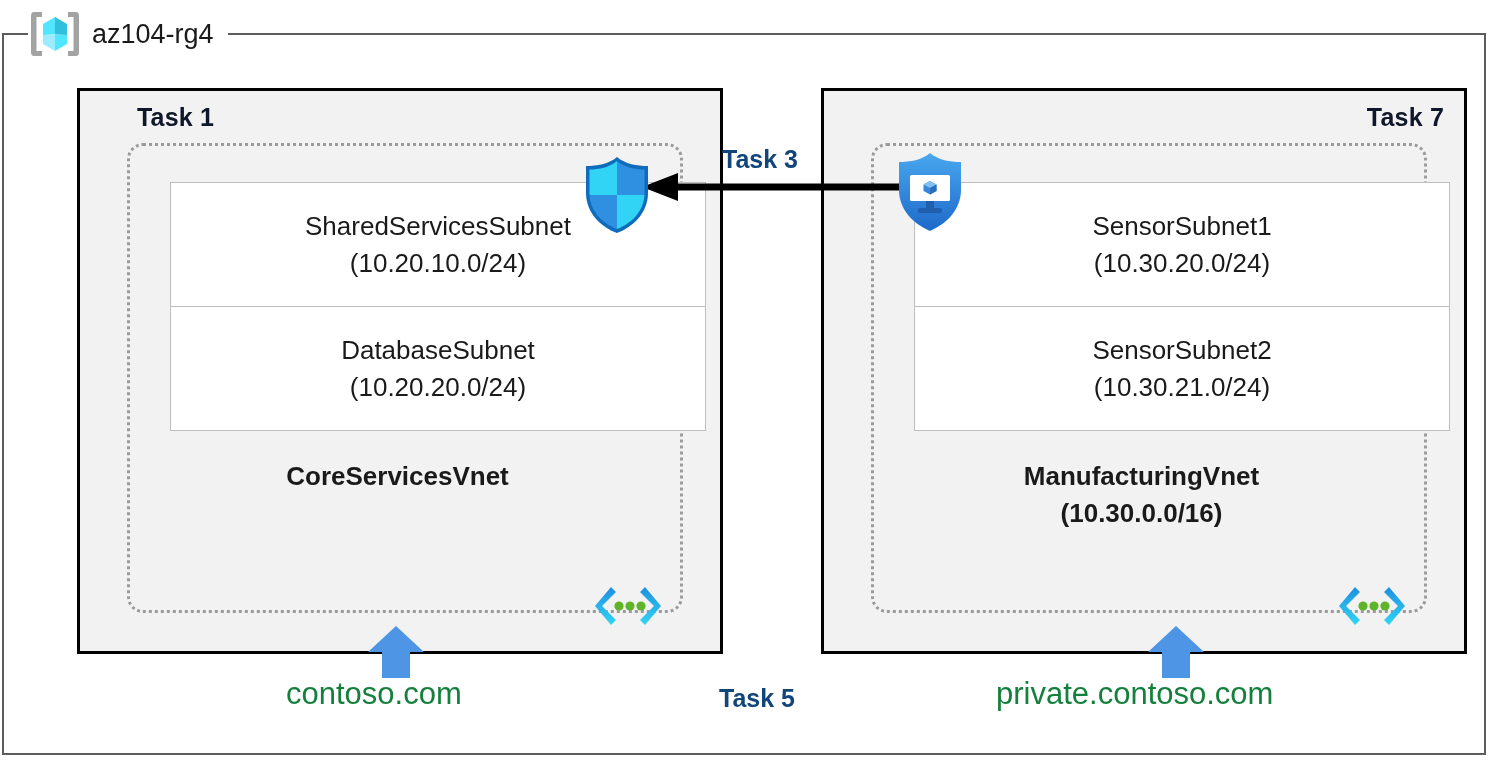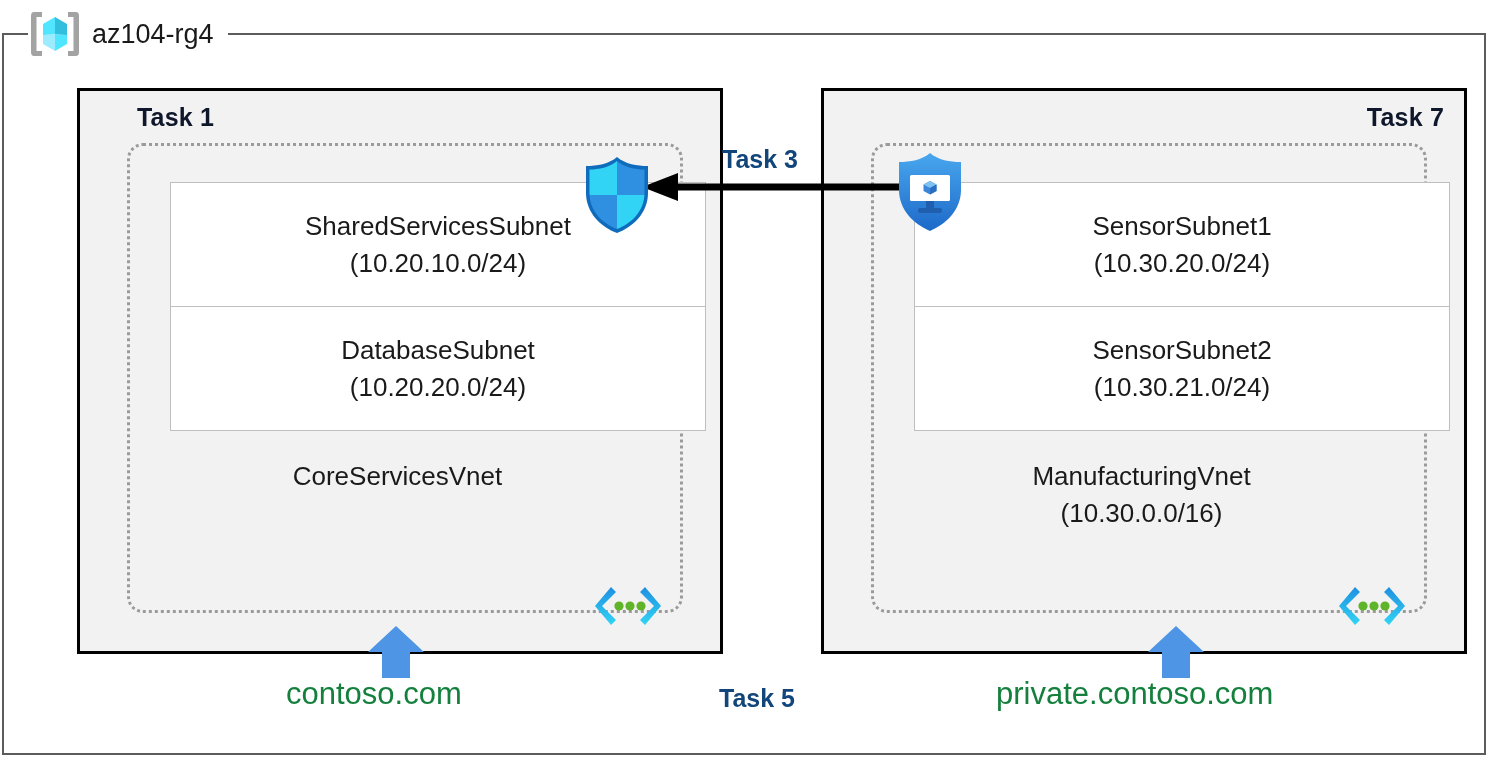--- a/index.html
+++ b/index.html
@@ -83,20 +83,21 @@
 
   .vnet-name {
     position: absolute;
     left: 0;
     right: 15px;
     top: 312px;
     text-align: center;
     font-size: 26px;
     color: #1a1a1a;
     line-height: 1.42;
+    font-weight: bold;
   }
   .vnet-name .cidr { display: block; }
 
   
   .subnet {
     position: absolute;
     left: 40px;
     width: 536px;
     background: #ffffff;
     border: 1px solid #bfbfbf;

